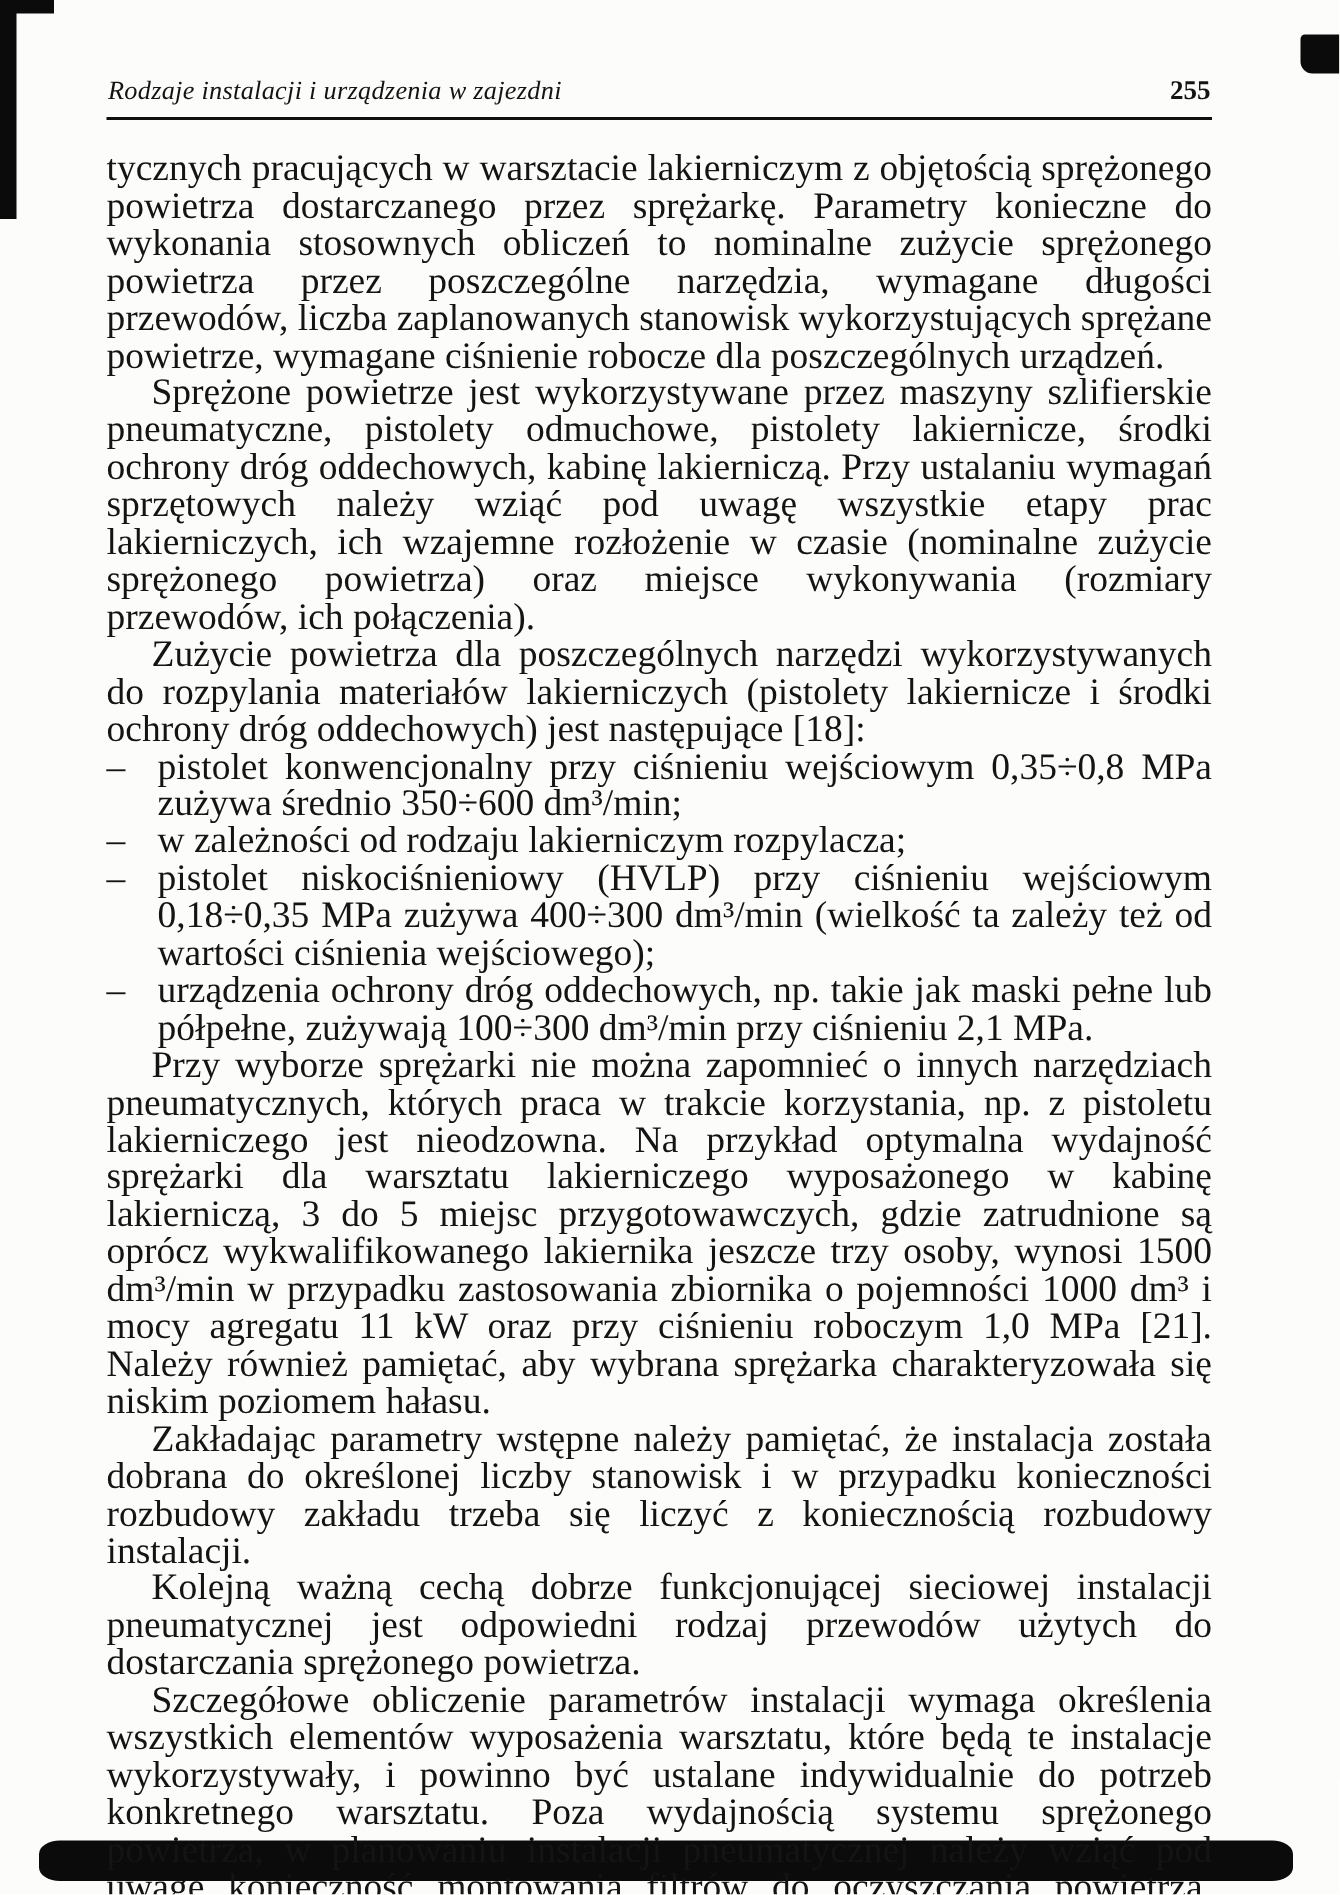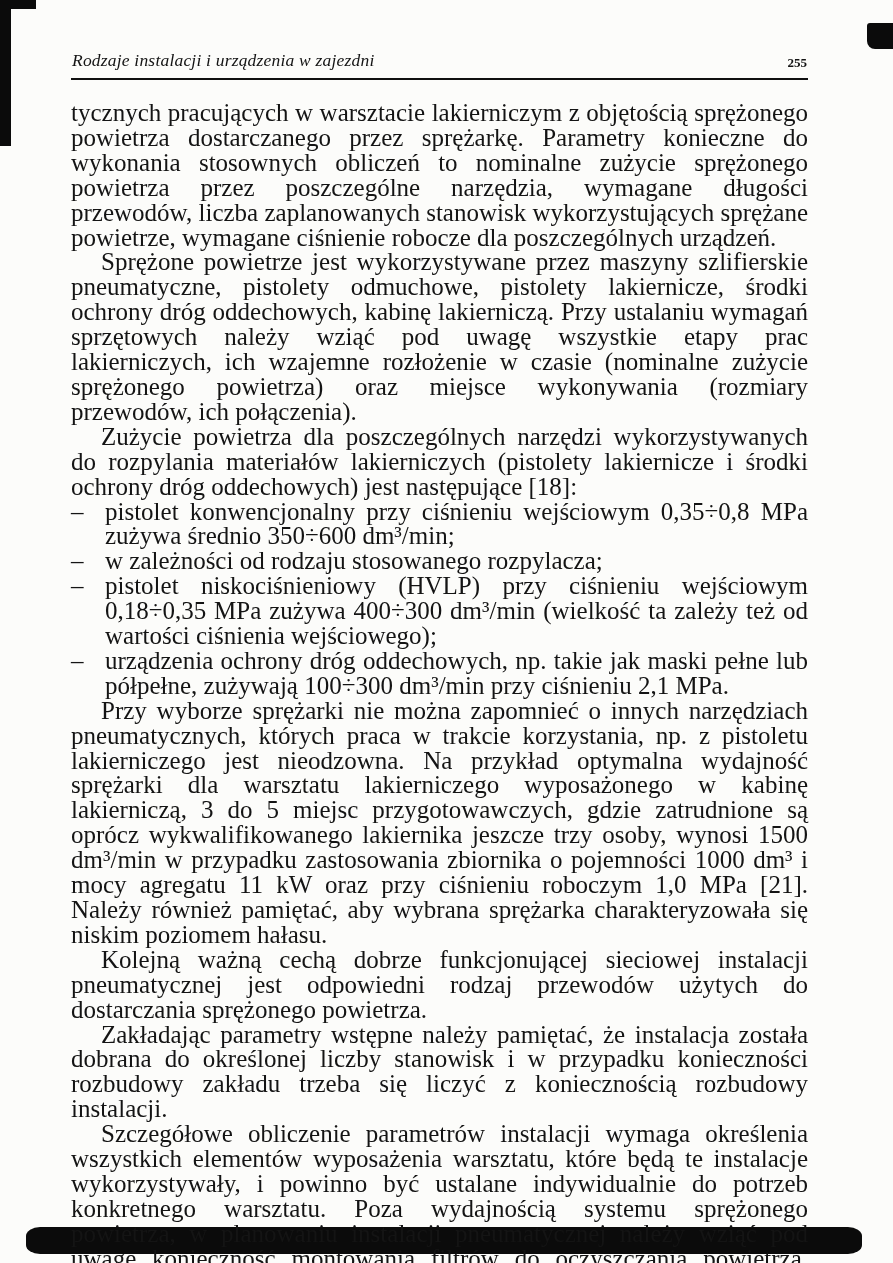--- a/index.html
+++ b/index.html
@@ -37,21 +37,21 @@
     align-items: flex-end;
     font-size: 17.5px;
     padding: 0 1px;
   }
   .running-title {
     font-style: italic;
     letter-spacing: 0.2px;
   }
   .page-number {
     font-weight: bold;
-    font-size: 13px;
+    font-size: 18px;
   }
   .header-rule {
     border-top: 2px solid #101010;
     margin-top: 7px;
   }
   .body-text {
     margin-top: 21px;
     font-size: 25px;
     line-height: 24.9px;
     text-align: justify;
@@ -88,36 +88,36 @@
 
       <p class="para indent">Zużycie powietrza dla poszczególnych narzędzi wykorzystywanych do rozpylania materiałów lakierniczych (pistolety lakiernicze i środki ochrony dróg oddechowych) jest następujące [18]:</p>
 
       <div class="list-item">
         <span class="marker">–</span>
         <span class="li-text">pistolet konwencjonalny przy ciśnieniu wejściowym 0,35÷0,8 MPa zużywa średnio 350÷600 dm³/min;</span>
       </div>
 
       <div class="list-item">
         <span class="marker">–</span>
-        <span class="li-text">w zależności od rodzaju stosowanego rozpylacza;</span>
+        <span class="li-text">w zależności od rodzaju lakierniczym rozpylacza;</span>
       </div>
 
       <div class="list-item">
         <span class="marker">–</span>
         <span class="li-text">pistolet niskociśnieniowy (HVLP) przy ciśnieniu wejściowym 0,18÷0,35 MPa zużywa 400÷300 dm³/min (wielkość ta zależy też od wartości ciśnienia wejściowego);</span>
       </div>
 
       <div class="list-item">
         <span class="marker">–</span>
         <span class="li-text">urządzenia ochrony dróg oddechowych, np. takie jak maski pełne lub półpełne, zużywają 100÷300 dm³/min przy ciśnieniu 2,1 MPa.</span>
       </div>
 
       <p class="para indent">Przy wyborze sprężarki nie można zapomnieć o innych narzędziach pneumatycznych, których praca w trakcie korzystania, np. z pistoletu lakierniczego jest nieodzowna. Na przykład optymalna wydajność sprężarki dla warsztatu lakierniczego wyposażonego w kabinę lakierniczą, 3 do 5 miejsc przygotowawczych, gdzie zatrudnione są oprócz wykwalifikowanego lakiernika jeszcze trzy osoby, wynosi 1500 dm³/min w przypadku zastosowania zbiornika o pojemności 1000 dm³ i mocy agregatu 11 kW oraz przy ciśnieniu roboczym 1,0 MPa [21]. Należy również pamiętać, aby wybrana sprężarka charakteryzowała się niskim poziomem hałasu.</p>
 
+      <p class="para indent">Zakładając parametry wstępne należy pamiętać, że instalacja została dobrana do określonej liczby stanowisk i w przypadku konieczności rozbudowy zakładu trzeba się liczyć z koniecznością rozbudowy instalacji.</p>
+
       <p class="para indent">Kolejną ważną cechą dobrze funkcjonującej sieciowej instalacji pneumatycznej jest odpowiedni rodzaj przewodów użytych do dostarczania sprężonego powietrza.</p>
-
-      <p class="para indent">Zakładając parametry wstępne należy pamiętać, że instalacja została dobrana do określonej liczby stanowisk i w przypadku konieczności rozbudowy zakładu trzeba się liczyć z koniecznością rozbudowy instalacji.</p>
 
       <p class="para indent">Szczegółowe obliczenie parametrów instalacji wymaga określenia wszystkich elementów wyposażenia warsztatu, które będą te instalacje wykorzystywały, i powinno być ustalane indywidualnie do potrzeb konkretnego warsztatu. Poza wydajnością systemu sprężonego powietrza, w planowaniu instalacji pneumatycznej należy wziąć pod uwagę konieczność montowania filtrów do oczyszczania powietrza. Zaleca się stosowanie przewodów według wymagań określonych w tablicy (dane uzyskane od producenta urządzeń aplikacyjnych ITW DeVilbiss). Oczyszczenie powietrza z pary i kondensatu wody, a także mgły, oparów</p>
 
     </div>
   </div>
 </div>
 
 </body></html>

